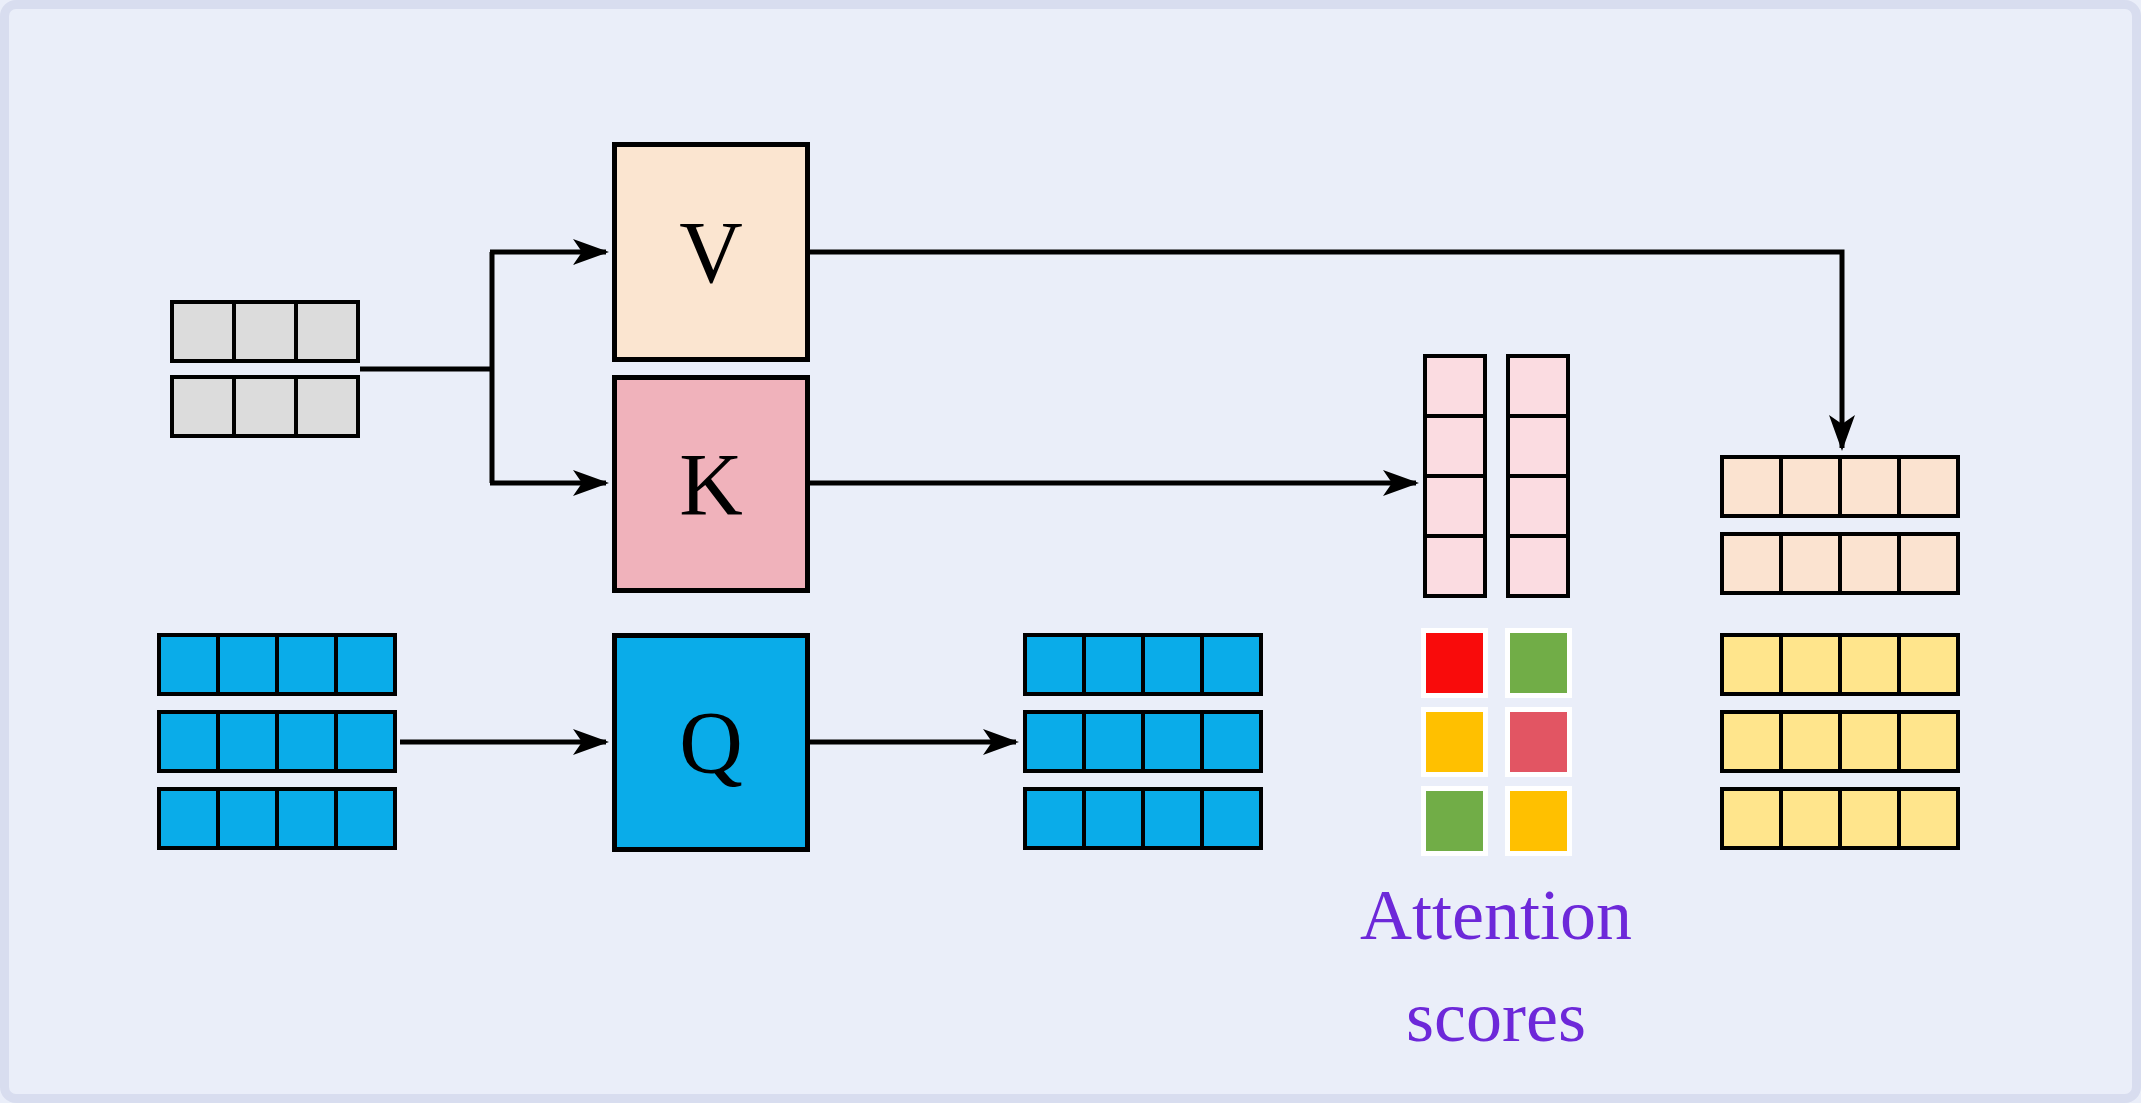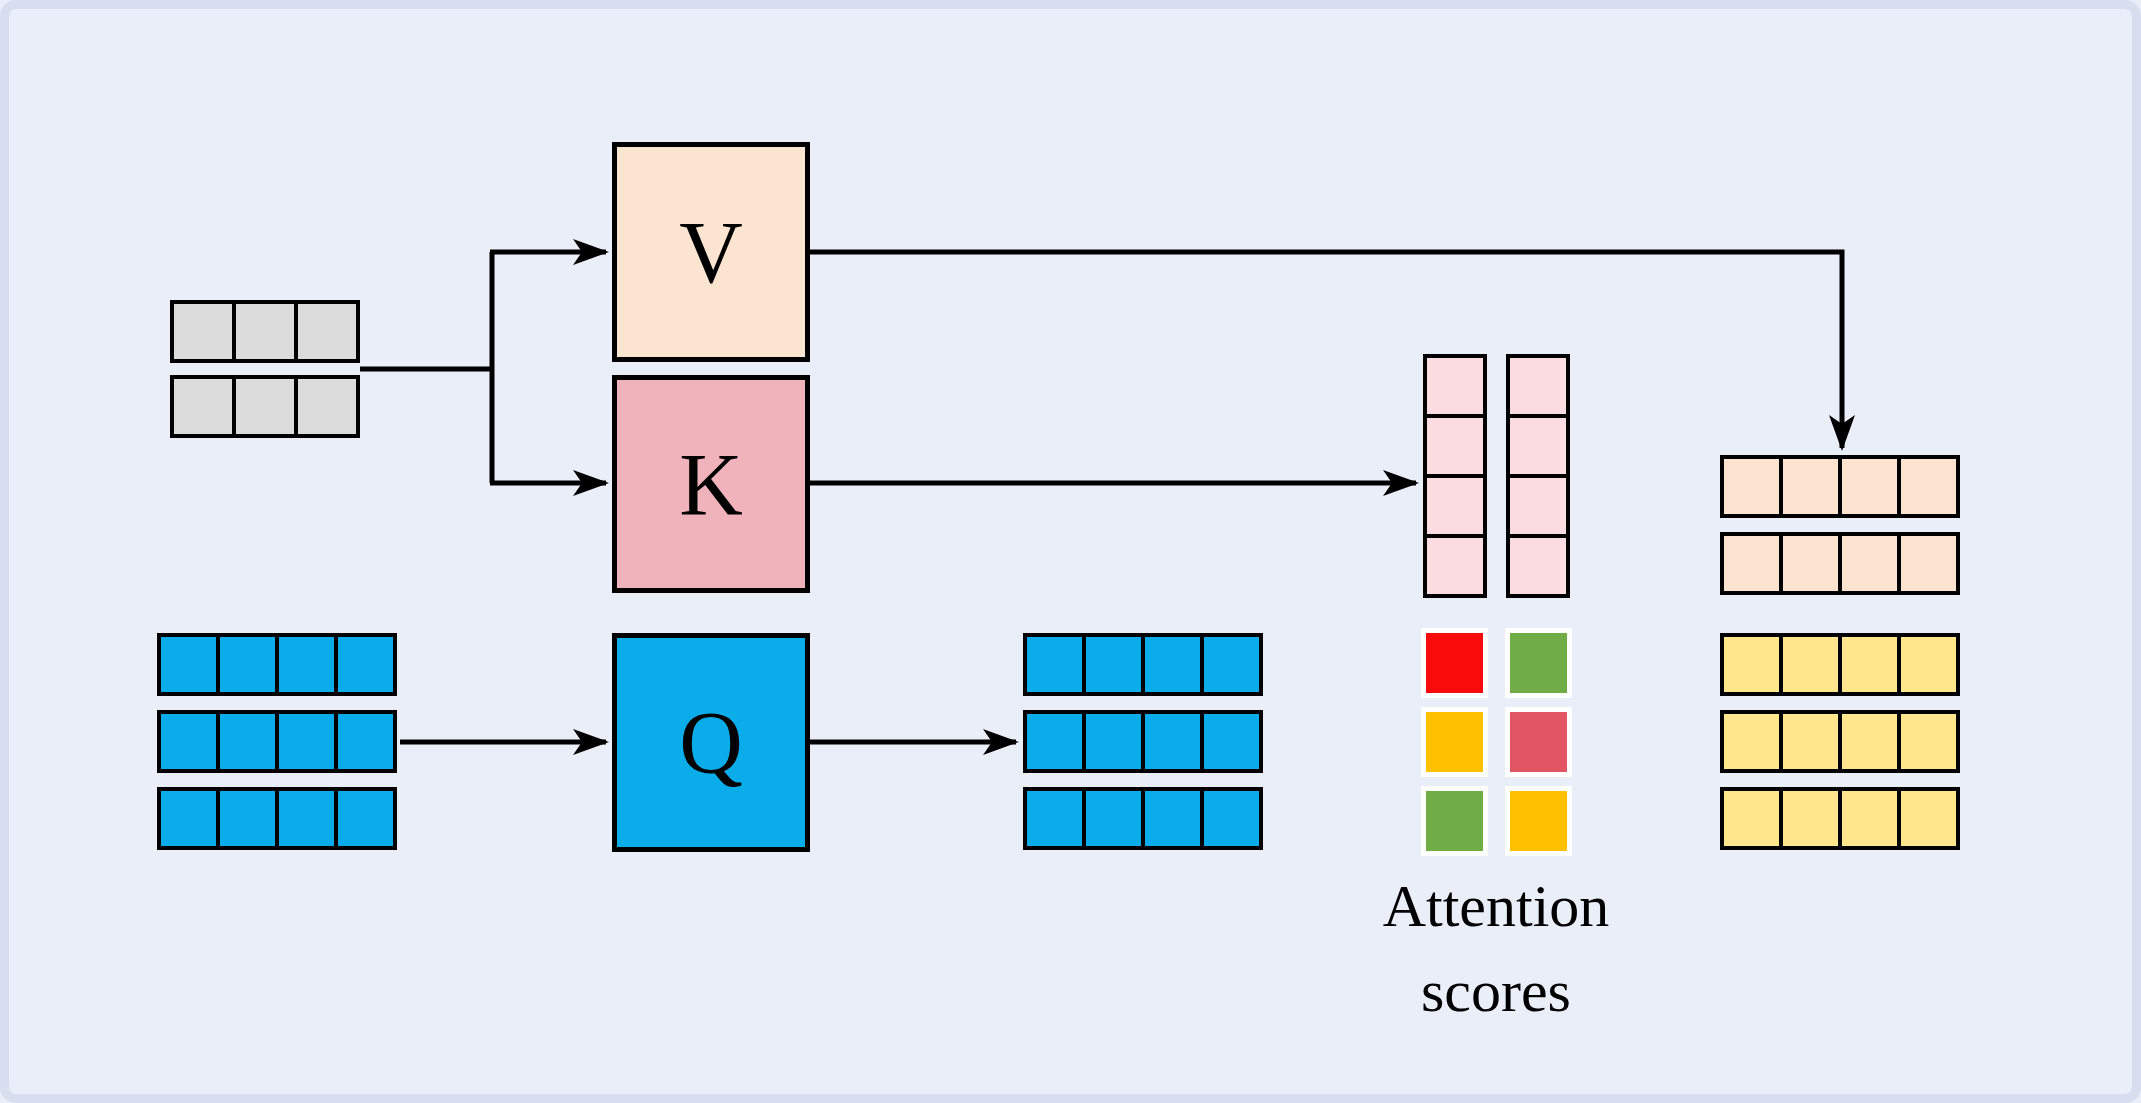--- a/index.html
+++ b/index.html
@@ -50,21 +50,21 @@
   
   #scores{
     position:absolute;left:1421px;top:628px;
     display:grid;grid-template-columns:67px 67px;gap:9px 17px;
   }
   .score{width:67px;height:70px;background:#ffffff;padding:5px;box-sizing:border-box;}
   .score i{display:block;width:100%;height:100%;}
 
   #scores-label{
     position:absolute;left:1356px;top:864px;width:280px;
-    text-align:center;font-size:60px;line-height:1.42;color:#000000;
+    text-align:center;font-size:72px;line-height:1.42;color:#6d28d9;
   }
 </style>
 </head>
 <body>
 
 <div id="canvas">
 
   <svg id="connectors" width="2141" height="1103" viewBox="0 0 2141 1103">
     <defs>
       <marker id="arr" markerUnits="userSpaceOnUse" markerWidth="44" markerHeight="30" refX="33" refY="13" orient="auto">

